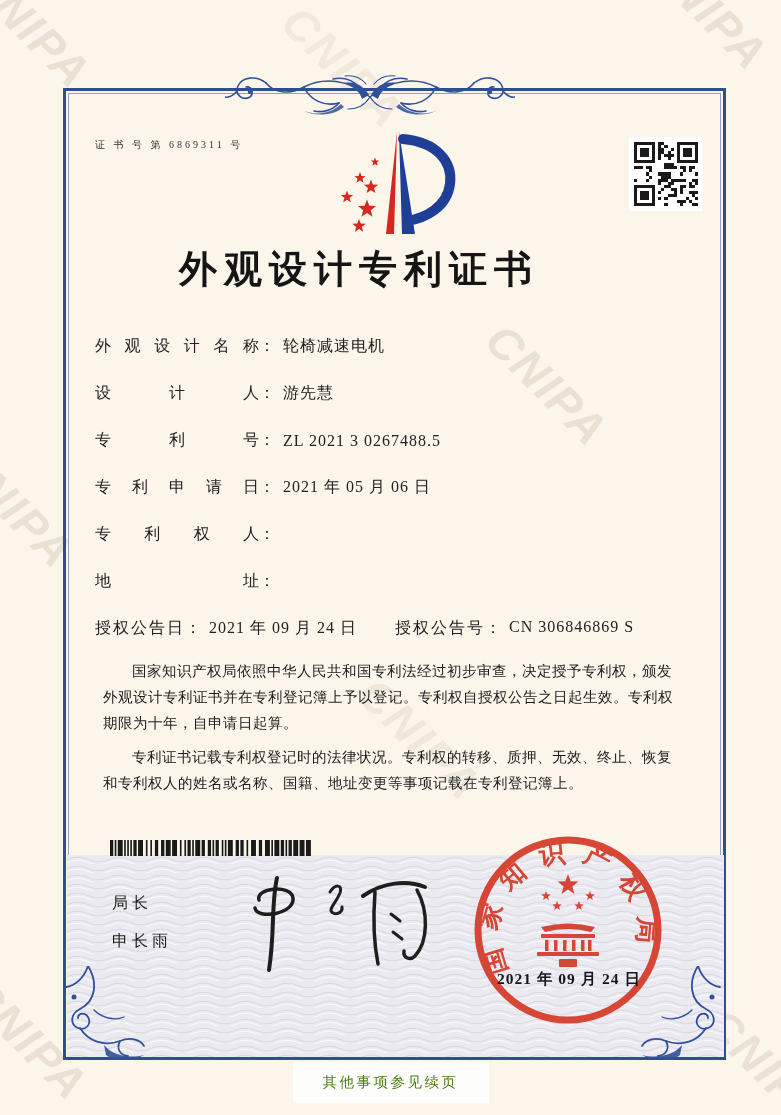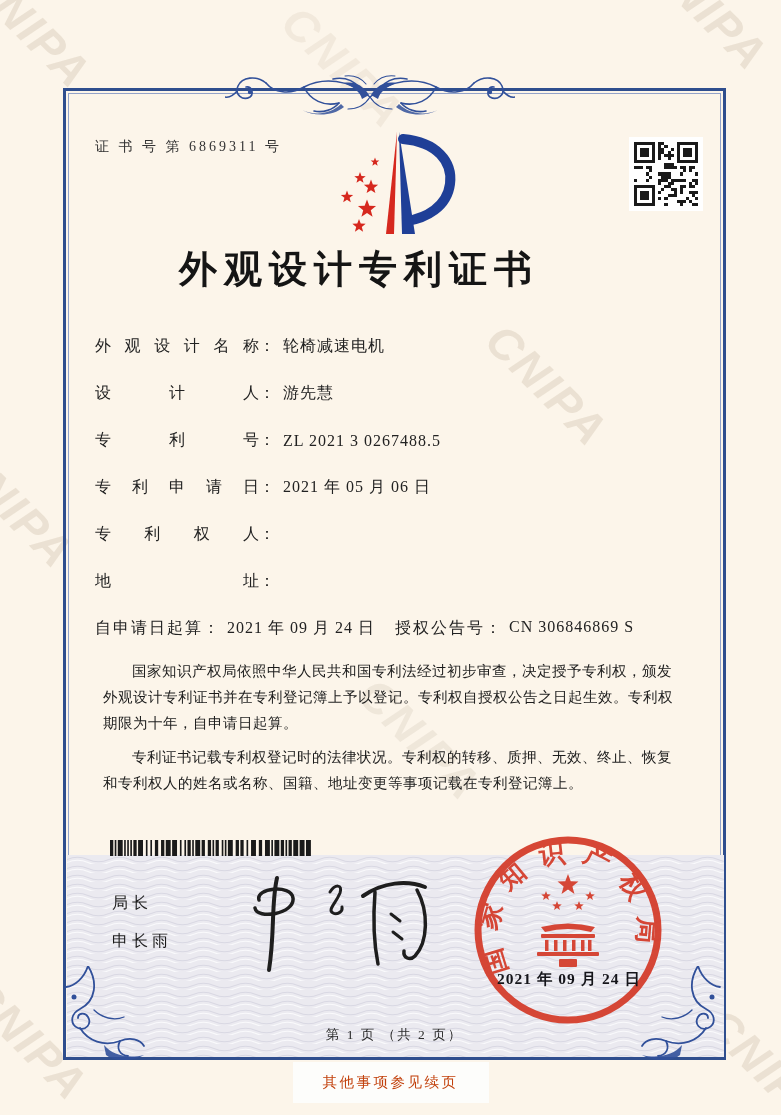--- a/index.html
+++ b/index.html
@@ -19,21 +19,21 @@
   
   .frame{
     position:absolute;left:63px;top:88px;width:663px;height:972px;
     box-sizing:border-box;border:3px solid #2f4e8e;z-index:2;
   }
   .frame-inner{position:absolute;inset:2px;border:1px solid #93a3c9;}
   
   .band{position:absolute;left:67px;top:855px;z-index:2;}
   
   .content{position:absolute;left:0;top:0;width:781px;height:1115px;z-index:3;}
-  .cert-no{position:absolute;left:95px;top:138px;font-size:14px;letter-spacing:3px;color:#333;}
+  .cert-no{position:absolute;left:95px;top:138px;font-size:10px;letter-spacing:3px;color:#333;}
   .title{
     position:absolute;left:63px;top:244px;width:592px;text-align:center;
     font-size:38px;font-weight:700;letter-spacing:7px;color:#151515;
   }
   .fields{position:absolute;left:95px;top:323px;width:610px;font-size:16px;}
   .row{height:47px;display:flex;align-items:center;white-space:nowrap;}
   .flabel{
     display:inline-block;width:164px;text-align:justify;text-align-last:justify;
     text-justify:inter-character;
   }
@@ -53,21 +53,21 @@
     font-size:15.5px;font-weight:700;letter-spacing:1px;color:#15151a;z-index:4;
   }
   .page-info{
     position:absolute;left:63px;top:1026px;width:663px;text-align:center;
     font-size:13.5px;letter-spacing:2px;color:#2b2b2b;
   }
   .cont-box{
     position:absolute;left:50%;top:1062px;transform:translateX(-50%);
     background:#fdfdfb;padding:11px 30px;z-index:3;
   }
-  .cont-box span{font-size:14.5px;letter-spacing:2.5px;color:#c2410c;}
+  .cont-box span{font-size:14.5px;letter-spacing:2.5px;color:#4d7c0f;}
   .ornament-top{position:absolute;left:225px;top:70px;z-index:3;}
   .corner{position:absolute;z-index:3;}
 </style>
 </head>
 <body>
 
 <div class="wm" style="left:-45px;top:0px;">CNIPA</div>
 <div class="wm" style="left:268px;top:40px;color:rgba(198,183,163,.18);">CNIPA</div>
 <div class="wm" style="left:632px;top:-18px;">CNIPA</div>
 <div class="wm" style="left:472px;top:358px;">CNIPA</div>
@@ -285,21 +285,21 @@
     <div class="row">
       <span class="flabel">专 利 权 人</span>
         <span class="colon">：</span>
     </div>
     <div class="row">
       <span class="flabel">地　　　址</span>
         <span class="colon">：</span>
     </div>
     <div class="row">
       <span class="grant-group1">
-        <span class="glabel">自申请日起算</span>
+        <span class="glabel">授权公告日</span>
           <span class="colon">：</span>
           <span class="fvalue">2021 年 09 月 24 日</span>
       </span>
       <span class="grant-group2">
         <span class="glabel">授权公告号</span>
           <span class="colon">：</span>
           <span class="fvalue">CN 306846869 S</span>
       </span>
     </div>
   </div>
@@ -397,19 +397,18 @@
         <rect x="103" y="107" width="3.5" height="11"></rect>
         <rect x="112" y="107" width="3.5" height="11"></rect>
         <rect x="119" y="107" width="3.5" height="11"></rect>
         <rect x="68" y="119" width="62" height="4" rx="1"></rect>
         <rect x="90" y="126" width="18" height="8" rx="1"></rect>
       </g>
     </g>
   </svg>
   <div class="seal-date">2021 年 09 月 24 日</div>
 
-  <div class="page-info">第 1 页 （共 2 页）</div>
 
   <div class="cont-box">
     <span>其他事项参见续页</span>
   </div>
 
 </div>
 
 </body></html>

